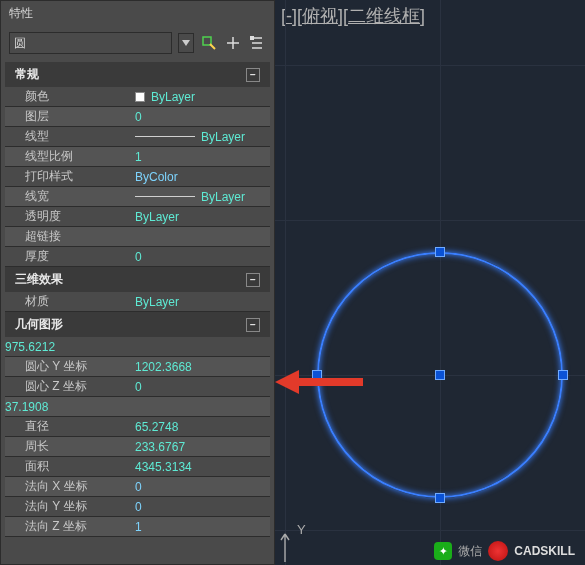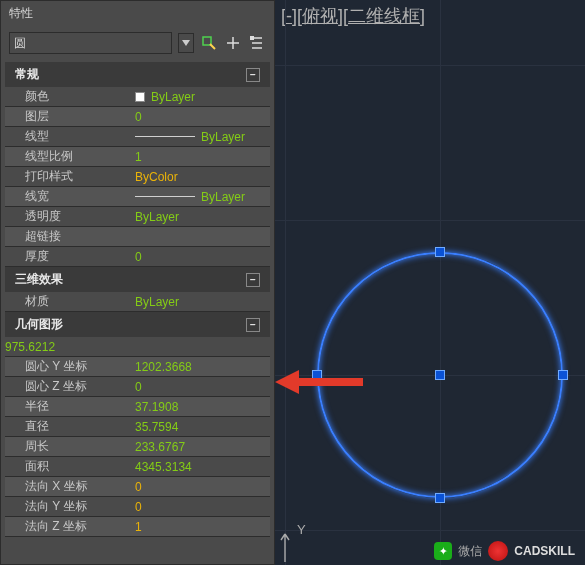--- a/index.html
+++ b/index.html
@@ -95,26 +95,26 @@
   background: #4a4a4a;
 }
 .prop-row.alt { background: #545454; }
 .prop-label {
   width: 130px;
   padding-left: 20px;
   color: #c8c8c8;
 }
 .prop-value {
   flex: 1;
-  color: #84cc16;
+  color: #5eead4;
   display: flex;
   align-items: center;
   gap: 6px;
 }
-.prop-value.dim { color: #eab308; }
+.prop-value.dim { color: #7dd3fc; }
 .swatch {
   width: 10px;
   height: 10px;
   border: 1px solid #888;
   background: #fff;
 }
 .lineprev {
   display: inline-block;
   width: 60px;
   height: 1px;
@@ -296,26 +296,25 @@
       </div>
     <div class="prop-row alt">
         <div class="prop-label">圆心 Y 坐标</div>
         <div class="prop-value">1202.3668</div>
       </div>
     <div class="prop-row">
         <div class="prop-label">圆心 Z 坐标</div>
         <div class="prop-value">0</div>
       </div>
     <div class="prop-row alt">
-        <div class="prop-label">半径</div>
         <div class="prop-value">37.1908</div>
       </div>
     <div class="prop-row">
         <div class="prop-label">直径</div>
-        <div class="prop-value">35.7594</div>
+        <div class="prop-value">65.2748</div>
       </div>
     <div class="prop-row alt">
         <div class="prop-label">周长</div>
         <div class="prop-value">233.6767</div>
       </div>
     <div class="prop-row">
         <div class="prop-label">面积</div>
         <div class="prop-value">4345.3134</div>
       </div>
     <div class="prop-row alt">

